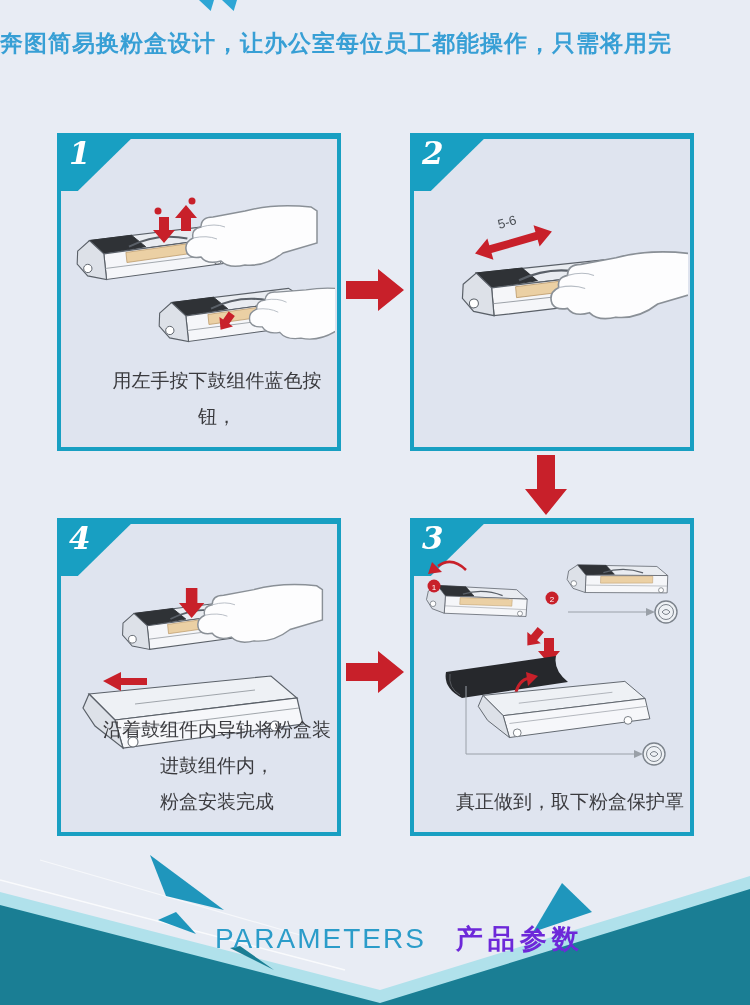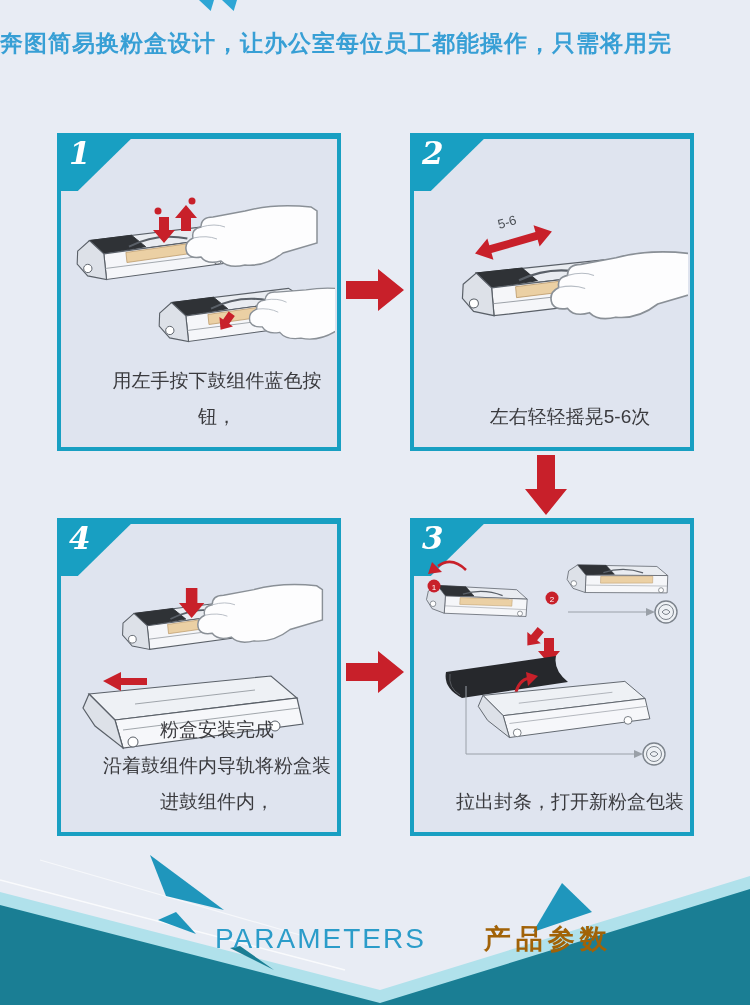--- a/index.html
+++ b/index.html
@@ -33,23 +33,23 @@
     font-size:19px;line-height:36px;color:#3a3a3e;margin-left:36px;}
 
   
   .flow{position:absolute;}
   .flow-1{left:346px;top:269px;}
   .flow-down{left:525px;top:455px;}
   .flow-2{left:346px;top:651px;}
 
   
   .footer-band{position:absolute;left:0;top:850px;width:750px;height:155px;}
-  .footer-titles{position:absolute;left:215px;top:921px;display:flex;align-items:baseline;gap:58px;}
+  .footer-titles{position:absolute;left:215px;top:921px;display:flex;align-items:baseline;gap:30px;}
   .title-en{font-size:28px;letter-spacing:2px;color:#2b9cc9;font-weight:500;}
-  .title-zh{font-size:27px;letter-spacing:5px;color:#a16207;font-weight:bold;font-family:Liberation Mono, monospace;}
+  .title-zh{font-size:27px;letter-spacing:5px;color:#6d28d9;font-weight:bold;font-family:Liberation Mono, monospace;}
 
   svg text{font-family:"Liberation Sans","DejaVu Sans",sans-serif;}
 </style>
 </head>
 <body>
 
 <svg width="0" height="0" style="position:absolute" aria-hidden="true">
   <defs>
     <g id="cart">
       <polygon points="22,4 150,2 168,16 36,20" fill="#e9ecf1" stroke="#5a6068" stroke-width="1.2"></polygon>
@@ -118,40 +118,39 @@
     <svg width="272" height="200" viewBox="0 0 272 200">
       <g transform="translate(56,52) rotate(-16)">
         <polygon points="0,11 16,0 16,7 64,7 64,0 80,11 64,22 64,15 16,15 16,22" fill="#c8202a"></polygon>
         <text x="30" y="-6" font-size="13" fill="#4a4f55">5-6</text>
       </g>
       <use href="#cart" transform="translate(38,80) rotate(-5)"></use>
       <use href="#hand" transform="translate(134,58) scale(1.1)"></use>
     </svg>
   </div>
   <div class="captions">
-    <div>左右轻轻摇晃5-6次</div>
   </div>
 </div>
 
 <div class="step-box pos-4">
   <div class="badge">
       <span>4</span>
     </div>
   <div class="illus">
     <svg width="272" height="200" viewBox="0 0 272 200">
       <use href="#drum" transform="translate(12,88)"></use>
       <use href="#cart" transform="translate(52,36) rotate(-6) scale(0.85)"></use>
       <use href="#hand" transform="translate(134,6) scale(0.95)"></use>
       <use href="#arrD" transform="translate(116,12) scale(1.15)"></use>
       <polygon points="0,9 18,0 18,6 44,6 44,13 18,13 18,19" fill="#c8202a" transform="translate(40,96)"></polygon>
     </svg>
   </div>
   <div class="captions">
+    <div>沿着鼓组件内导轨将粉盒装进鼓组件内，</div>
     <div>粉盒安装完成</div>
-    <div>沿着鼓组件内导轨将粉盒装进鼓组件内，</div>
   </div>
 </div>
 
 <div class="step-box pos-3">
   <div class="badge">
       <span>3</span>
     </div>
   <div class="illus tall">
     <svg width="272" height="236" viewBox="0 0 272 236">
       <use href="#cart" transform="translate(8,36) rotate(4) scale(0.62)"></use>
@@ -176,21 +175,21 @@
       <use href="#drum" transform="translate(56,126) scale(0.78)"></use>
       <line x1="50" y1="140" x2="50" y2="208" stroke="#9aa0a8" stroke-width="1"></line>
       <line x1="50" y1="208" x2="218" y2="208" stroke="#9aa0a8" stroke-width="1"></line>
       <polygon points="218,204 227,208 218,212" fill="#9aa0a8"></polygon>
       <circle cx="238" cy="208" r="11" fill="#eef1f5" stroke="#7c838c" stroke-width="1.4"></circle>
       <circle cx="238" cy="208" r="7.5" fill="none" stroke="#7c838c" stroke-width="1"></circle>
       <path d="M234,208 Q238,203 242,208 Q238,213 234,208" fill="none" stroke="#7c838c" stroke-width="1"></path>
     </svg>
   </div>
   <div class="captions">
-    <div>拉出封条，打开新粉盒包装</div>
+    <div>真正做到，取下粉盒保护罩</div>
     <div></div>
   </div>
 </div>
 
 <svg class="flow flow-1" width="58" height="42">
   <polygon points="0,12 32,12 32,0 58,21 32,42 32,30 0,30" fill="#c8202a"></polygon>
 </svg>
 <svg class="flow flow-down" width="42" height="60">
   <polygon points="12,0 30,0 30,34 42,34 21,60 0,34 12,34" fill="#c8202a"></polygon>
 </svg>

